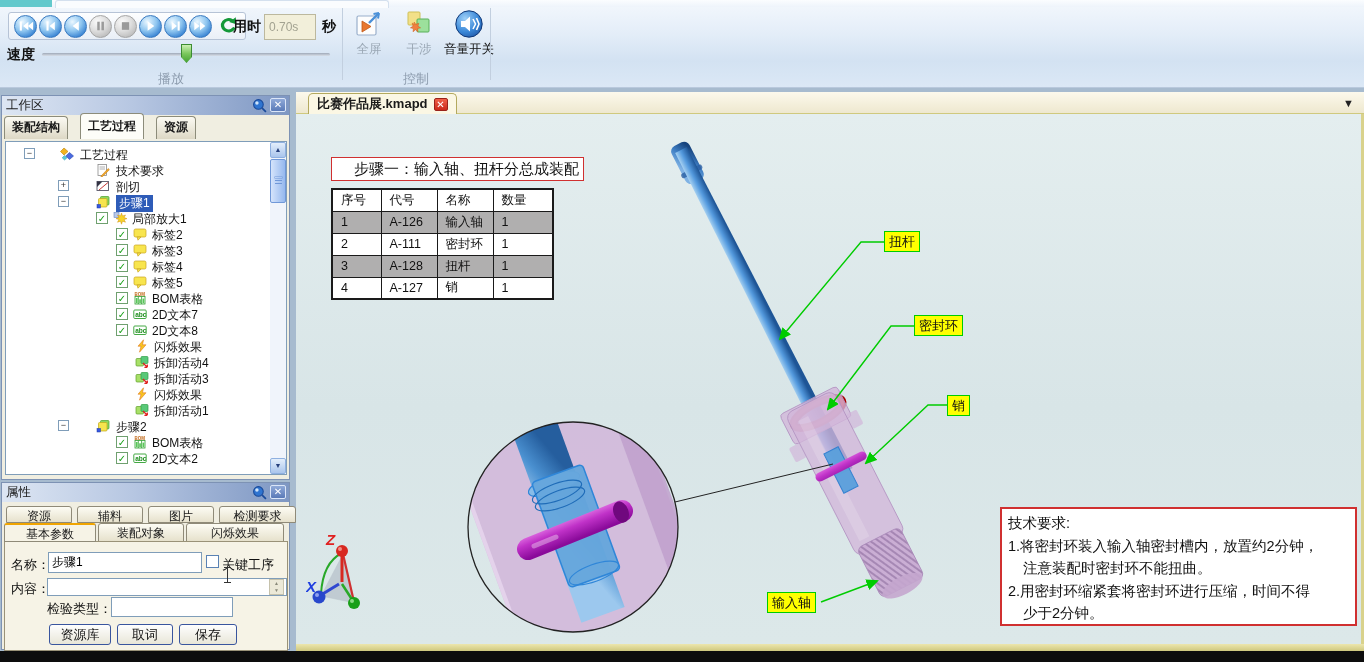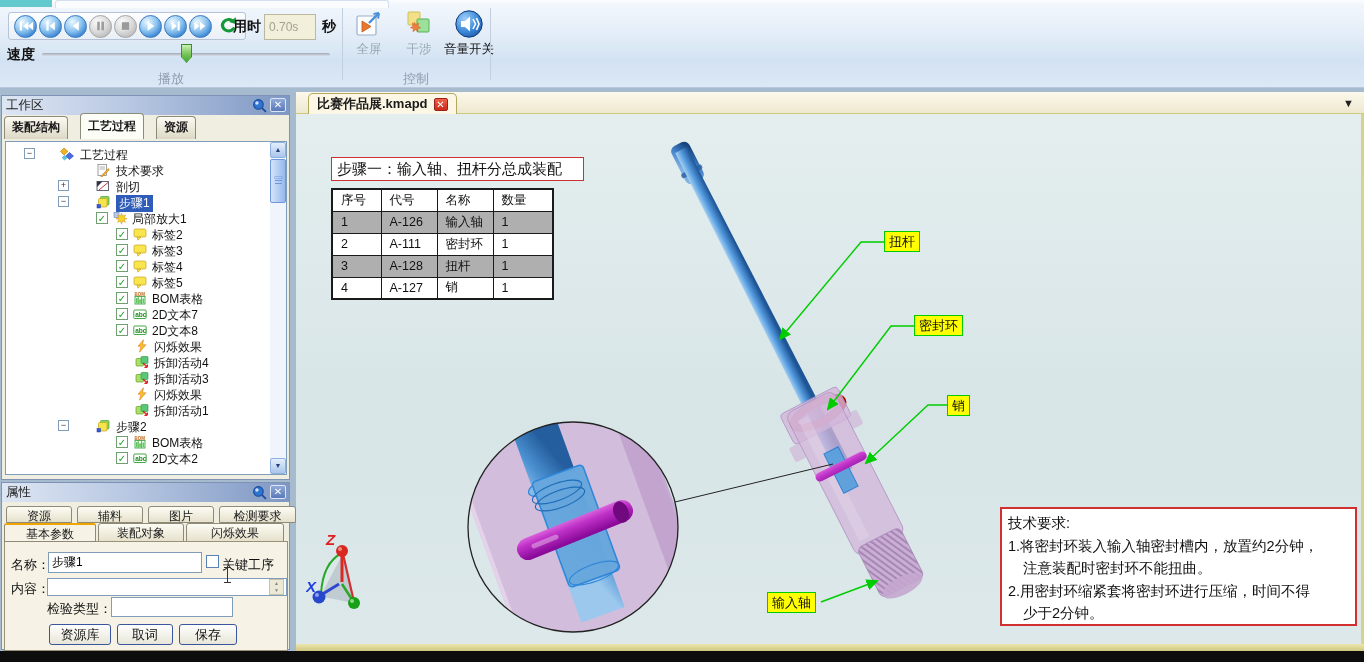--- a/index.html
+++ b/index.html
@@ -119,21 +119,21 @@
     line-height:11px; text-align:center; cursor:pointer; }
   #tab-dropdown { position:absolute; right:10px; top:5px; font-size:11px; color:#222; cursor:pointer; }
 
   #viewport { position:absolute; left:296px; top:114px; width:1068px; height:530px;
     background:linear-gradient(180deg,#e4eeef 0%,#d8e5e7 55%,#dce8e9 100%);
     border-right:3px solid #d9d28c; overflow:hidden; }
   #scene { position:absolute; left:0; top:0; width:1066px; height:530px; }
 
   #step-title { position:absolute; left:35px; top:43px; width:253px; height:24px;
     background:#fff; border:1px solid #d03030; font-size:15px; color:#111;
-    line-height:22px; padding-left:5px; white-space:nowrap; }
+    line-height:22px; padding-left:22px; white-space:nowrap; }
   #bom-table { position:absolute; left:35px; top:74px; border-collapse:collapse; background:#fff; }
   #bom-table td, #bom-table th { border:1px solid #1a1a1a; font-size:12.5px; font-weight:normal;
     text-align:left; padding:0 0 0 8px; height:22px; color:#111; }
   #bom-table { border:2px solid #1a1a1a; }
   #bom-table tr.gray td { background:#b0afaf; }
   .plabel { position:absolute; background:#ffff00; border:1px solid #00cc00; color:#111;
     font-size:13px; line-height:17px; padding:1px 4px; white-space:nowrap; }
   #tech-box { position:absolute; left:704px; top:393px; width:357px; height:119px;
     background:#fff; border:2px solid #d03030; padding:3px 6px; }
   .tech-line { font-size:14.5px; color:#111; line-height:22.5px; white-space:nowrap; }

